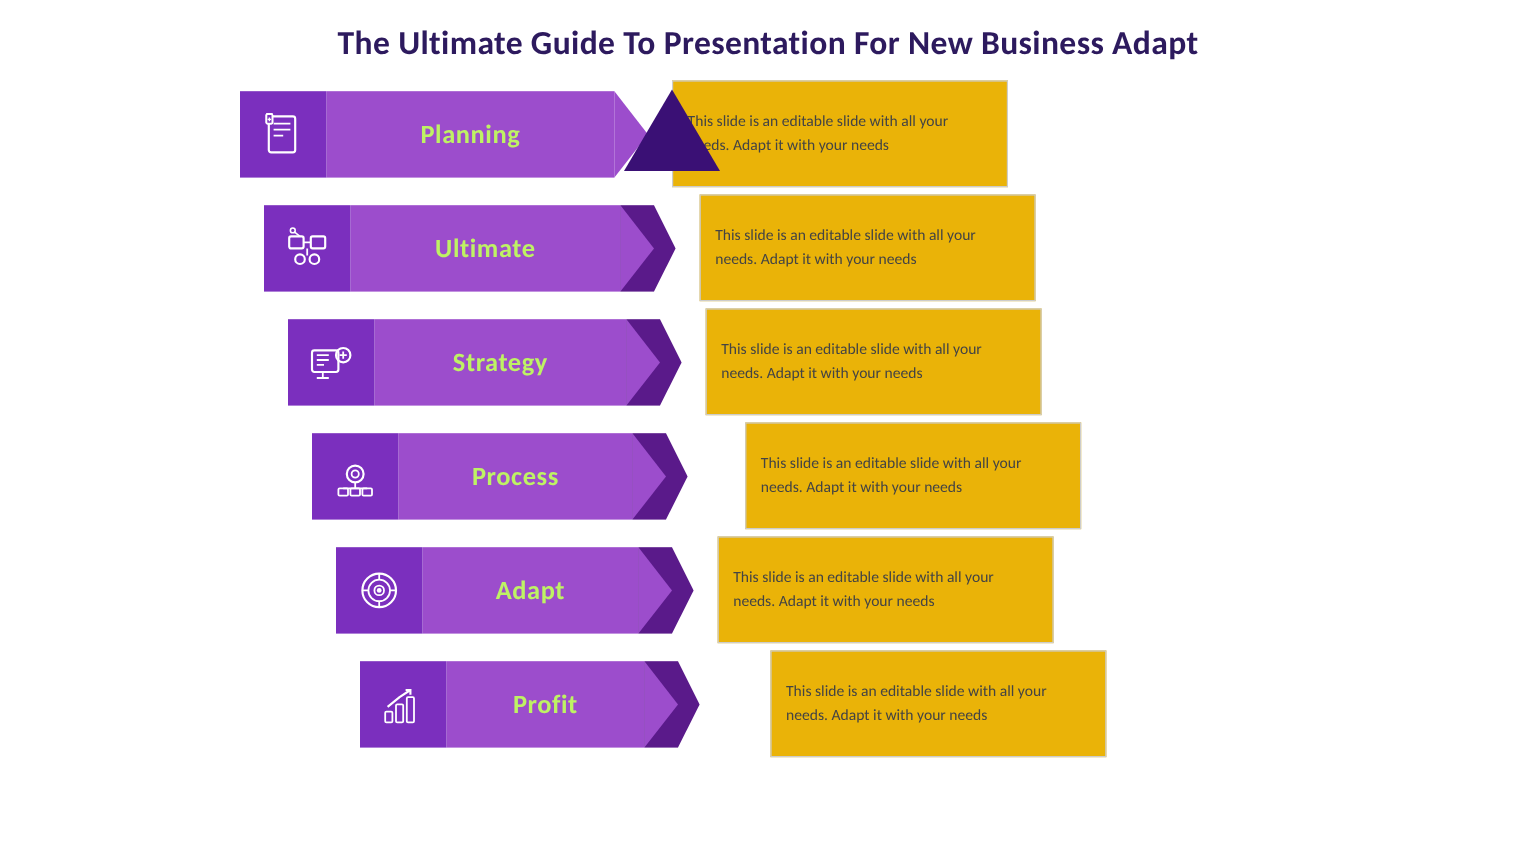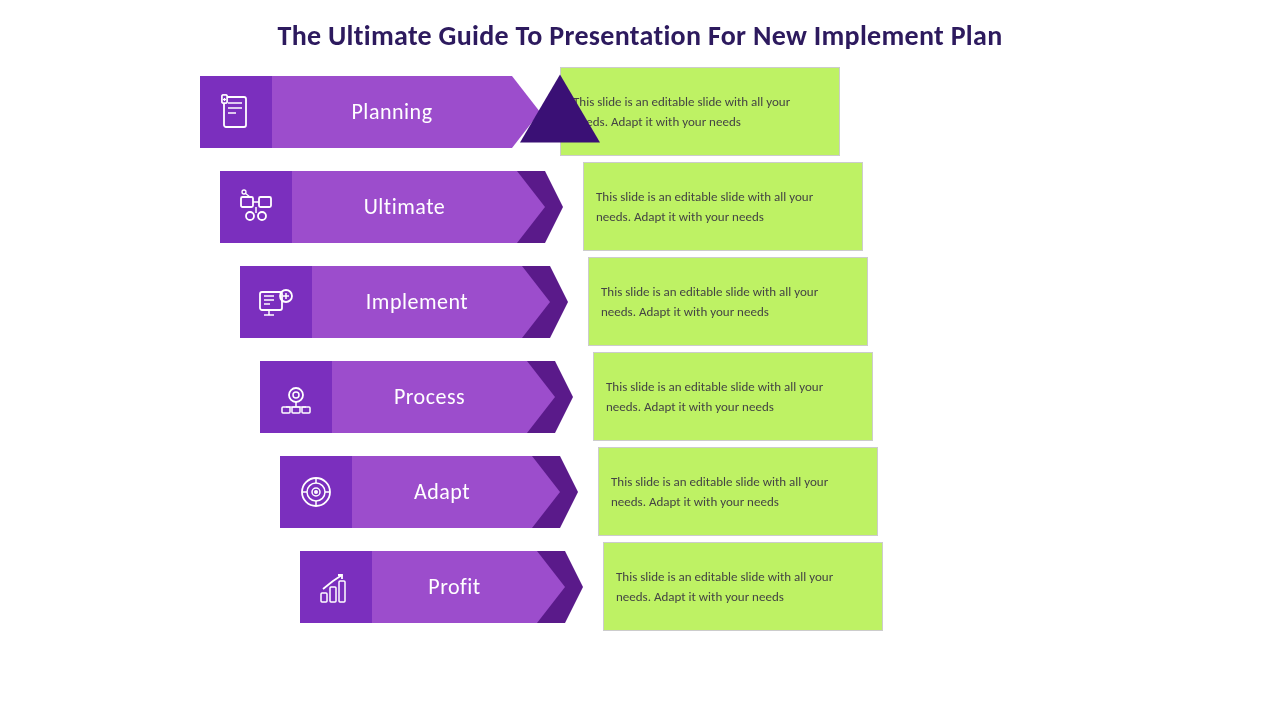--- a/index.html
+++ b/index.html
@@ -93,51 +93,51 @@
       top: 0;
       width: 0;
       height: 0;
       border-top: 36px solid transparent;
       border-bottom: 36px solid transparent;
       border-left: 28px solid #9c4dcc;
       z-index: 3;
     }
 
     .step-label {
-      color: #ffffff;
+      color: #bef264;
       font-size: 22px;
-      font-weight: 400;
+      font-weight: 700;
       letter-spacing: 0.5px;
     }
 
     .description-box {
       width: 280px;
       min-height: 60px;
       border: 1.5px solid #cccccc;
-      background: #bef264;
+      background: #eab308;
       padding: 24px 12px;
       margin-left: 50px;
       font-size: 13px;
       color: #444444;
       line-height: 1.5;
       display: flex;
       align-items: center;
     }
 
     .step-bar-wrapper {
       display: flex;
       align-items: center;
       position: relative;
     }
   </style>
 </head>
 <body>
 
 <div class="slide">
-  <h1 class="title">The Ultimate Guide To Presentation For New Implement Plan</h1>
+  <h1 class="title">The Ultimate Guide To Presentation For New Business Adapt</h1>
 
   <div class="steps-container" id="steps-container">
   <div class="step-row" style="margin-left: 0px;">
         <div class="step-bar-wrapper">
           <div class="step-bar">
             <div class="icon-box">
               <svg viewBox="0 0 40 40" fill="none" xmlns="http://www.w3.org/2000/svg" width="40" height="40">
       <rect x="8" y="5" width="22" height="30" rx="2" stroke="white" stroke-width="1.8" fill="none"></rect>
       <line x1="12" y1="11" x2="26" y2="11" stroke="white" stroke-width="1.5"></line>
       <line x1="12" y1="16" x2="26" y2="16" stroke="white" stroke-width="1.5"></line>
@@ -194,30 +194,30 @@
       <line x1="30" y1="11" x2="30" y2="17" stroke="white" stroke-width="1.5"></line>
       <line x1="27" y1="14" x2="33" y2="14" stroke="white" stroke-width="1.5"></line>
       <line x1="8" y1="14" x2="18" y2="14" stroke="white" stroke-width="1.5"></line>
       <line x1="8" y1="18" x2="18" y2="18" stroke="white" stroke-width="1.5"></line>
       <line x1="8" y1="22" x2="14" y2="22" stroke="white" stroke-width="1.5"></line>
       <line x1="13" y1="28" x2="13" y2="33" stroke="white" stroke-width="1.5"></line>
       <line x1="8" y1="33" x2="18" y2="33" stroke="white" stroke-width="1.5"></line>
     </svg>
             </div>
             <div class="label-box" style="width: 210px;">
-              <span class="step-label">Implement</span>
-            </div>
-            <div style="width: 28px; height: 72px; background: rgb(90, 26, 138); position: relative; flex-shrink: 0; z-index: 2;">
-              <div style="position: absolute; right: -18px; top: 0px; width: 0px; height: 0px; border-top: 36px solid transparent; border-bottom: 36px solid transparent; border-left: 18px solid rgb(90, 26, 138); z-index: 4;"></div>
-            </div>
-          </div>
-        </div>
-        <div class="description-box" style="margin-left: 38px;">This slide is an editable slide with all your needs. Adapt it with your needs</div>
-      </div>
-      <div class="step-row" style="margin-left: 60px;">
+              <span class="step-label">Strategy</span>
+            </div>
+            <div style="width: 28px; height: 72px; background: rgb(90, 26, 138); position: relative; flex-shrink: 0; z-index: 2;">
+              <div style="position: absolute; right: -18px; top: 0px; width: 0px; height: 0px; border-top: 36px solid transparent; border-bottom: 36px solid transparent; border-left: 18px solid rgb(90, 26, 138); z-index: 4;"></div>
+            </div>
+          </div>
+        </div>
+        <div class="description-box" style="margin-left: 38px;">This slide is an editable slide with all your needs. Adapt it with your needs</div>
+      </div>
+      <div class="step-row" style="margin-left: 60px; gap: 28px;">
         <div class="step-bar-wrapper">
           <div class="step-bar">
             <div class="icon-box">
               <svg viewBox="0 0 40 40" fill="none" xmlns="http://www.w3.org/2000/svg" width="40" height="40">
       <circle cx="20" cy="18" r="7" stroke="white" stroke-width="1.8" fill="none"></circle>
       <circle cx="20" cy="18" r="3" stroke="white" stroke-width="1.5" fill="none"></circle>
       <rect x="6" y="30" width="8" height="6" rx="1" stroke="white" stroke-width="1.5" fill="none"></rect>
       <rect x="16" y="30" width="8" height="6" rx="1" stroke="white" stroke-width="1.5" fill="none"></rect>
       <rect x="26" y="30" width="8" height="6" rx="1" stroke="white" stroke-width="1.5" fill="none"></rect>
       <line x1="20" y1="25" x2="20" y2="30" stroke="white" stroke-width="1.5"></line>
@@ -252,21 +252,21 @@
             <div class="label-box" style="width: 180px;">
               <span class="step-label">Adapt</span>
             </div>
             <div style="width: 28px; height: 72px; background: rgb(90, 26, 138); position: relative; flex-shrink: 0; z-index: 2;">
               <div style="position: absolute; right: -18px; top: 0px; width: 0px; height: 0px; border-top: 36px solid transparent; border-bottom: 36px solid transparent; border-left: 18px solid rgb(90, 26, 138); z-index: 4;"></div>
             </div>
           </div>
         </div>
         <div class="description-box" style="margin-left: 38px;">This slide is an editable slide with all your needs. Adapt it with your needs</div>
       </div>
-      <div class="step-row" style="margin-left: 100px;">
+      <div class="step-row" style="margin-left: 100px; gap: 39px;">
         <div class="step-bar-wrapper">
           <div class="step-bar">
             <div class="icon-box">
               <svg viewBox="0 0 40 40" fill="none" xmlns="http://www.w3.org/2000/svg" width="40" height="40">
       <rect x="5" y="26" width="6" height="9" rx="1" stroke="white" stroke-width="1.5" fill="none"></rect>
       <rect x="14" y="20" width="6" height="15" rx="1" stroke="white" stroke-width="1.5" fill="none"></rect>
       <rect x="23" y="14" width="6" height="21" rx="1" stroke="white" stroke-width="1.5" fill="none"></rect>
       <polyline points="7,22 17,14 26,8" stroke="white" stroke-width="1.8" fill="none" stroke-linejoin="round"></polyline>
       <polyline points="22,8 26,8 26,12" stroke="white" stroke-width="1.8" fill="none"></polyline>
     </svg>

